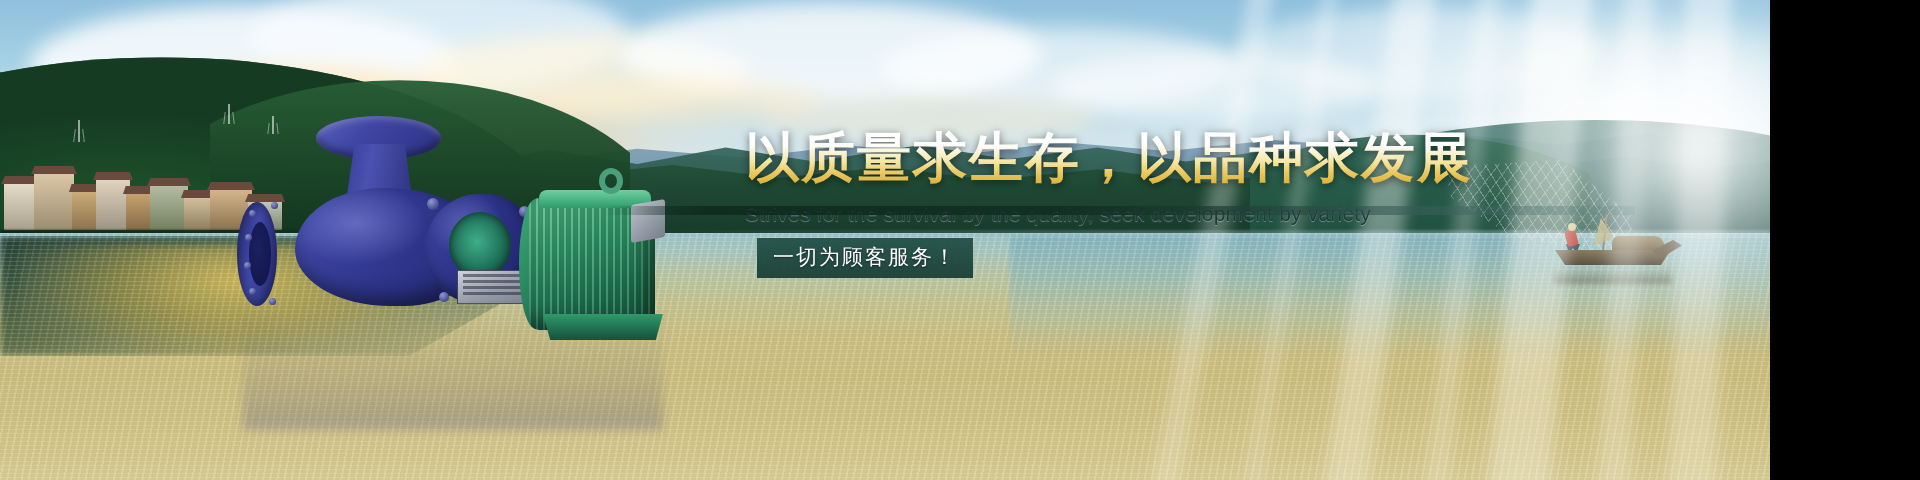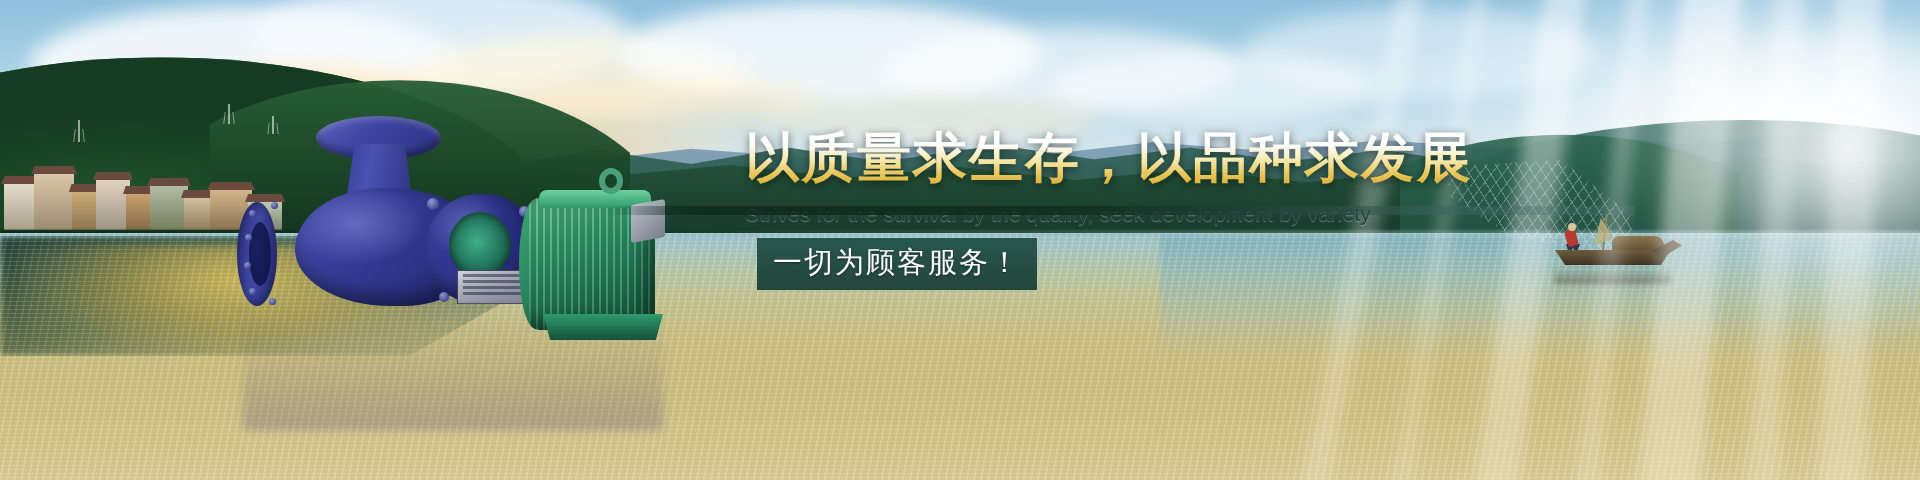--- a/index.html
+++ b/index.html
@@ -2,21 +2,21 @@
 <html><head>
 <meta charset="utf-8">
 <title>Banner</title>
 <style>
   * { margin:0; padding:0; box-sizing:border-box; }
   html,body{ background:#000; }
   body{ font-family:"Liberation Sans","DejaVu Sans",sans-serif; }
 
   .banner{
     position:relative;
-    width:1920px; height:480px;
+    width:1770px; height:480px;
     overflow:hidden;
     background:#86a9b4;
   }
 
   
   .sky{
     position:absolute; left:0; top:0; width:100%; height:235px;
     background:
       linear-gradient(to bottom,
         #8fc0dd 0%,
@@ -398,21 +398,21 @@
     white-space:nowrap;
     text-shadow:0 1px 1px rgba(255,255,255,.35);
   }
   .tagline{
     display:inline-block;
     margin-top:12px;
     margin-left:12px;
     padding:5px 16px 7px;
     background:linear-gradient(to bottom, rgba(31,78,68,.93), rgba(22,60,52,.93));
     color:#ffffff;
-    font-size:29px;
+    font-size:21px;
     letter-spacing:2px;
     white-space:nowrap;
     text-shadow:0 1px 2px rgba(0,0,0,.5);
   }
 </style>
 </head>
 <body>
 
 <div class="banner">
 

